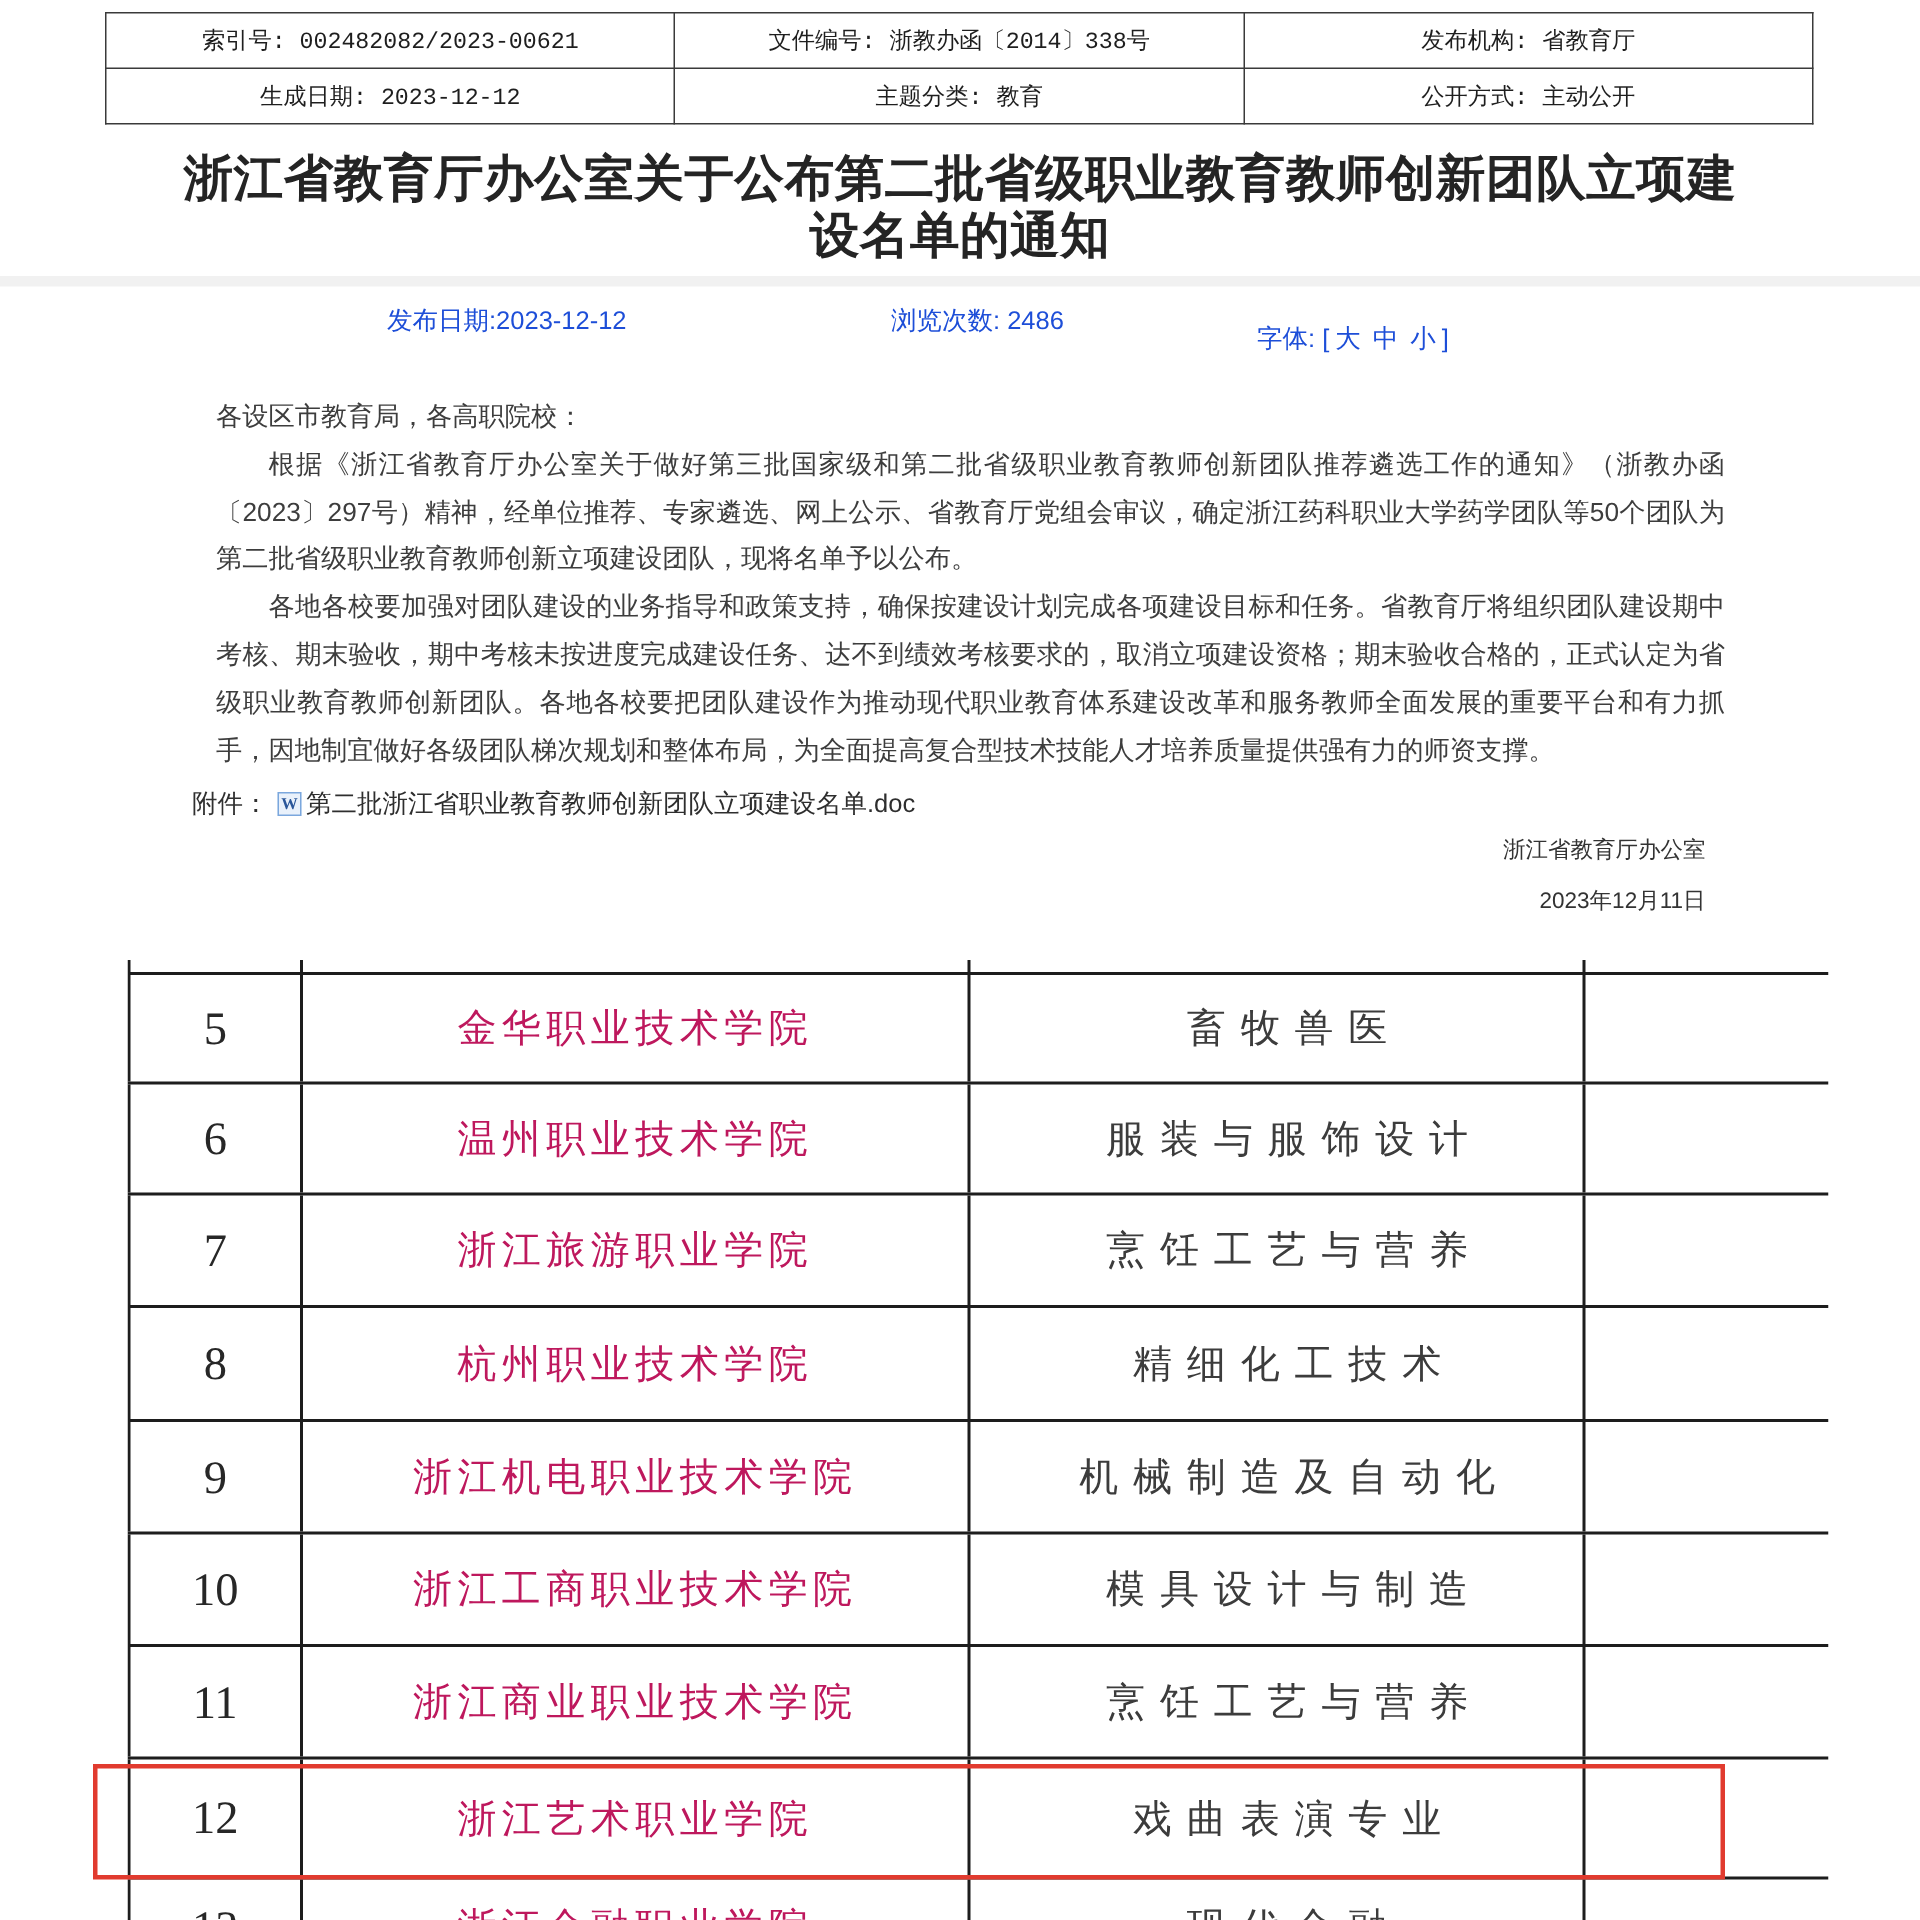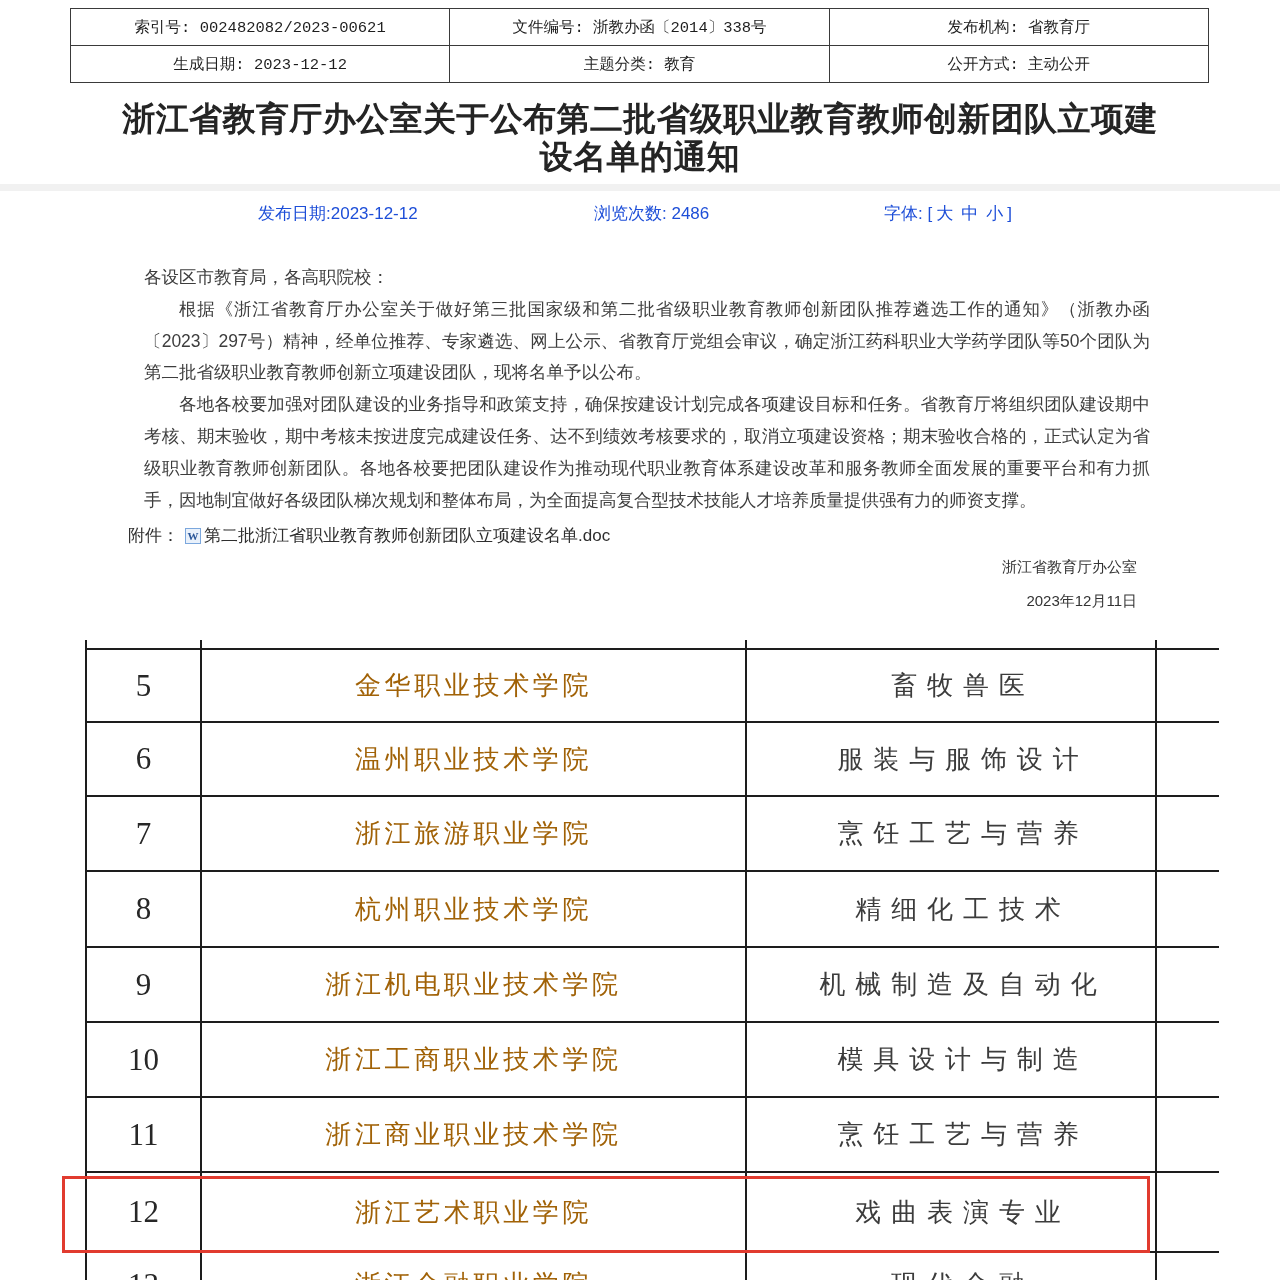--- a/index.html
+++ b/index.html
@@ -15,21 +15,21 @@
   .doc-title { position:absolute; top:100px; left:108px; width:1064px; text-align:center;
                font-size:33px; font-weight:bold; color:#242424; line-height:38px; letter-spacing:0.4px; }
 
   
   .divider-band { position:absolute; top:184px; left:0; width:1280px; height:7px; background:#f1f1f1; }
 
   
   .info-item { position:absolute; top:202px; font-size:17px; color:#1d4ed8; white-space:nowrap; }
   .info-date  { left:258px; }
   .info-views { left:594px; }
-  .info-font  { left:884px; }
+  .info-font  { left:838px;margin-top:12px; }
   .font-size-btn { cursor:pointer; margin:0 4px; }
 
   
   .body-text { position:absolute; left:144px; top:262px; width:1006px;
                font-size:17.5px; line-height:31.8px; color:#3d3d3d; }
   .body-text p { text-align:justify; }
   .body-text p.indent { text-indent:2em; }
 
   
   .attachment-row { position:absolute; left:128px; top:524px; font-size:17px; color:#303030;
@@ -44,21 +44,21 @@
                font-size:15px; color:#333333; line-height:34px; }
 
   
   .scan-table { position:absolute; left:85px; top:640px; width:1134px; height:640px; overflow:hidden;
                 font-family:"Liberation Serif", serif; background:#ffffff; }
   .trow { display:flex; border-top:2.5px solid #1d1d1d; }
   .trow.sliver { border-top:none; height:8px; }
   .tcell { border-left:2.5px solid #1d1d1d; display:flex; align-items:center; justify-content:center;
            overflow:hidden; }
   .c-num   { width:115px; font-size:31px; color:#272727; }
-  .c-inst  { width:545px; font-size:26px; color:#a16207; letter-spacing:0.14em; }
+  .c-inst  { width:445px; font-size:26px; color:#be185d; letter-spacing:0.14em; }
   .c-major { width:410px; font-size:26px; color:#3c3c3c; letter-spacing:0.38em;padding-left:24px; }
   .c-empty { width:64px; }
   .trow.clipped .tcell { align-items:flex-start; padding-top:14px; }
 
   
   .highlight-box { position:absolute; left:62px; top:1176px; width:1088px; height:77px;
                    border:3px solid #e13b2f; background:transparent; z-index:5; }
 </style>
 </head>
 <body>

